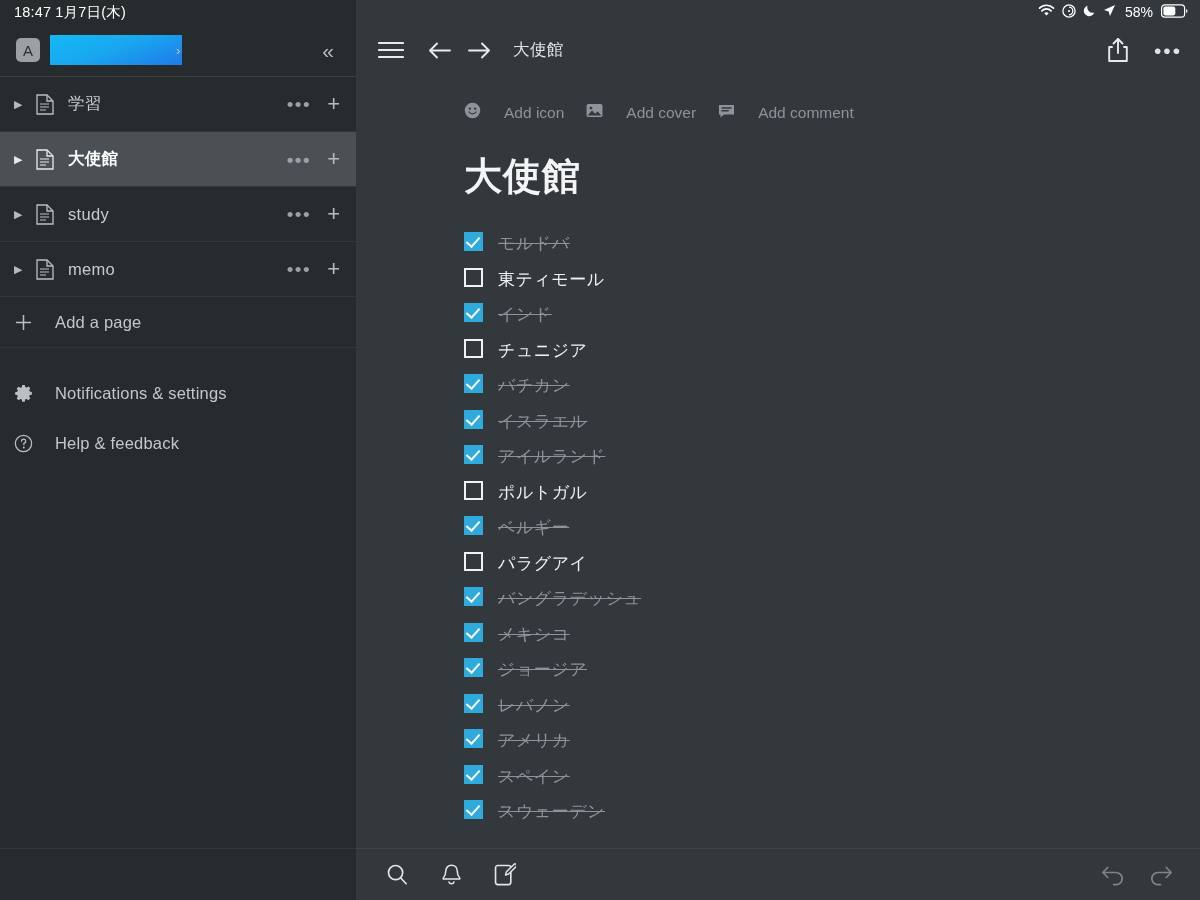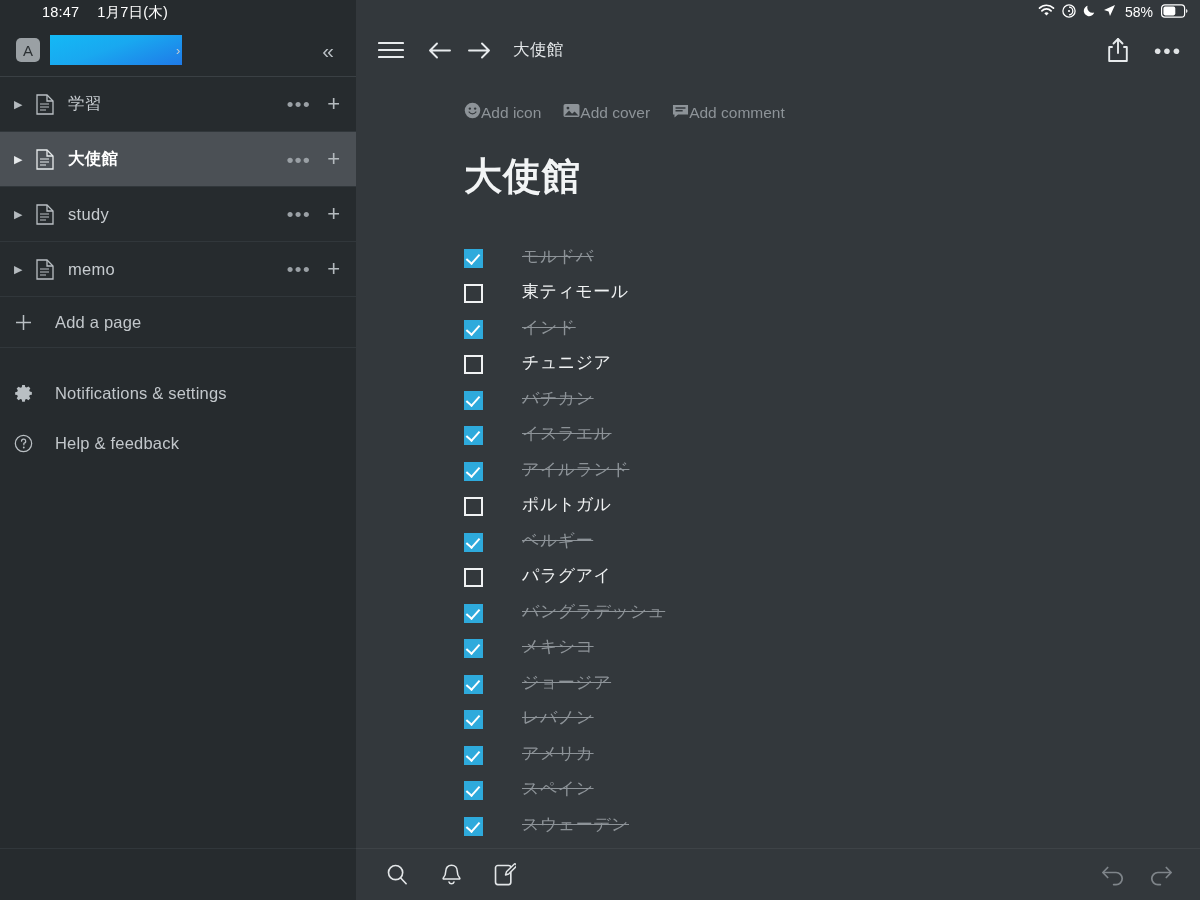--- a/index.html
+++ b/index.html
@@ -24,21 +24,21 @@
     flex: 0 0 24px;
     display: flex;
     align-items: center;
     padding: 0 12px 0 14px;
     color: #ffffff;
     font-size: 14.5px;
     background: #33383c;
     position: relative;
     z-index: 5;
   }
-  .statusbar .sb-left { display: flex; align-items: center; gap: 18px; margin-left: 28px; }
+  .statusbar .sb-left { display: flex; align-items: center; gap: 4px; }
   .statusbar .sb-right {
     margin-left: auto;
     display: flex; align-items: flex-start; gap: 7px;
   }
   .sb-time { font-size: 14.5px; letter-spacing: .2px; }
   .sb-date { font-size: 14.5px; letter-spacing: .2px; }
   .sb-pct { font-size: 14px; margin: 0 1px 0 2px; }
   .sb-ico { display: inline-flex; align-items: center; justify-content: center; }
 
   
@@ -175,35 +175,34 @@
     padding-left: 108px;
     padding-right: 40px;
   }
   .meta-row {
     display: flex; align-items: center;
     gap: 22px;
     padding-top: 26px;
     color: #8d9398;
     font-size: 15.5px;
   }
-  .meta-item { display: flex; align-items: center; gap: 0; }
+  .meta-item { display: flex; align-items: center; gap: 23px; }
   .page-title {
     margin-top: 28px;
     font-size: 38px;
     color: #f2f4f5;
     font-weight: bold;
     letter-spacing: 1px;
   }
   .todo-list { margin-top: 30px; }
   .todo {
     height: 35.5px;
     display: flex;
-    align-items: flex-end;
+    align-items: flex-start;
     font-size: 17px;
-    gap: 24px;
   }
   .cb {
     width: 19px; height: 19px;
     flex: 0 0 19px;
     margin-right: 15px;
     display: inline-flex; align-items: center; justify-content: center;
     position: relative;
   }
   .cb.off { border: 2px solid #f0f2f3; background: transparent; }
   .cb.on { background: #2eaadc; }

